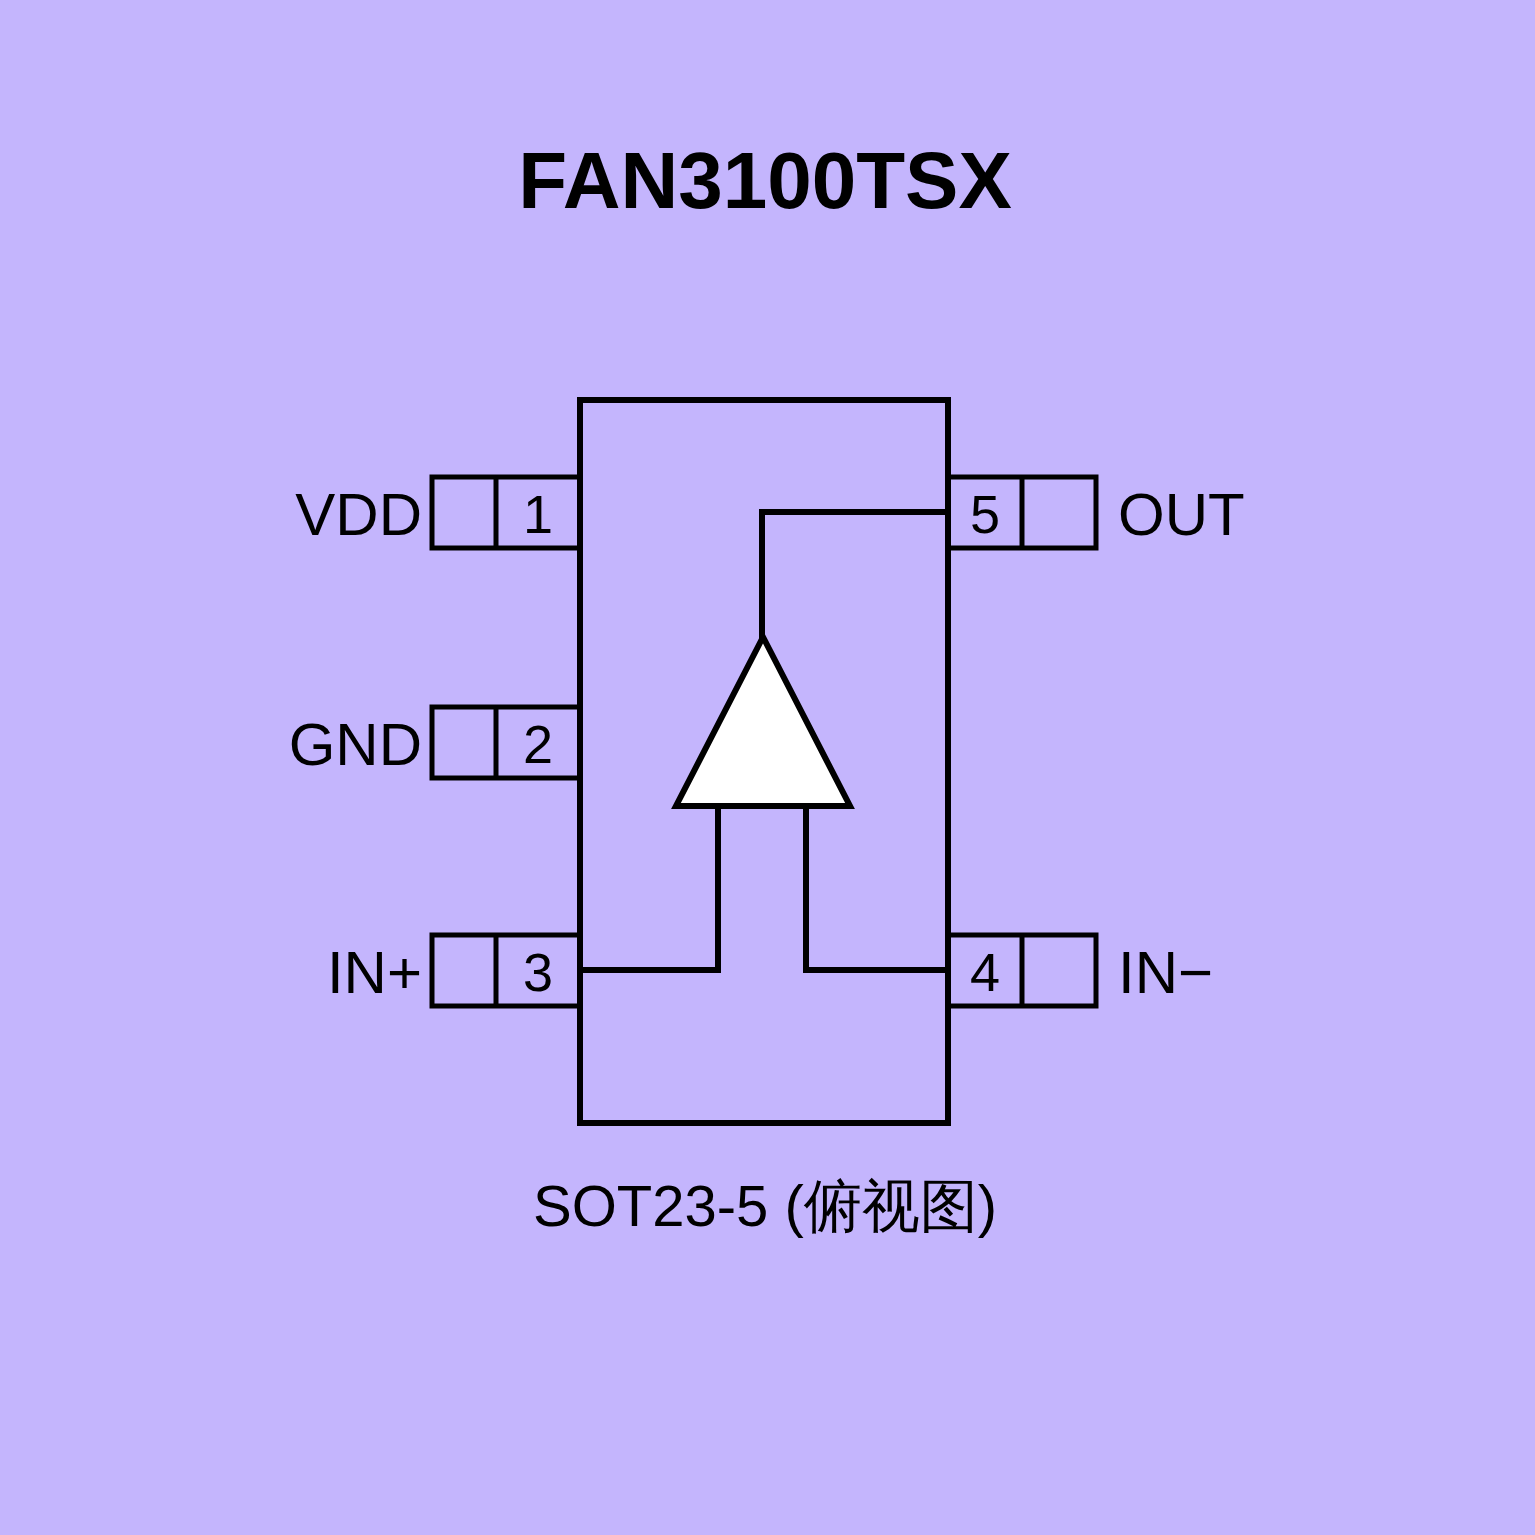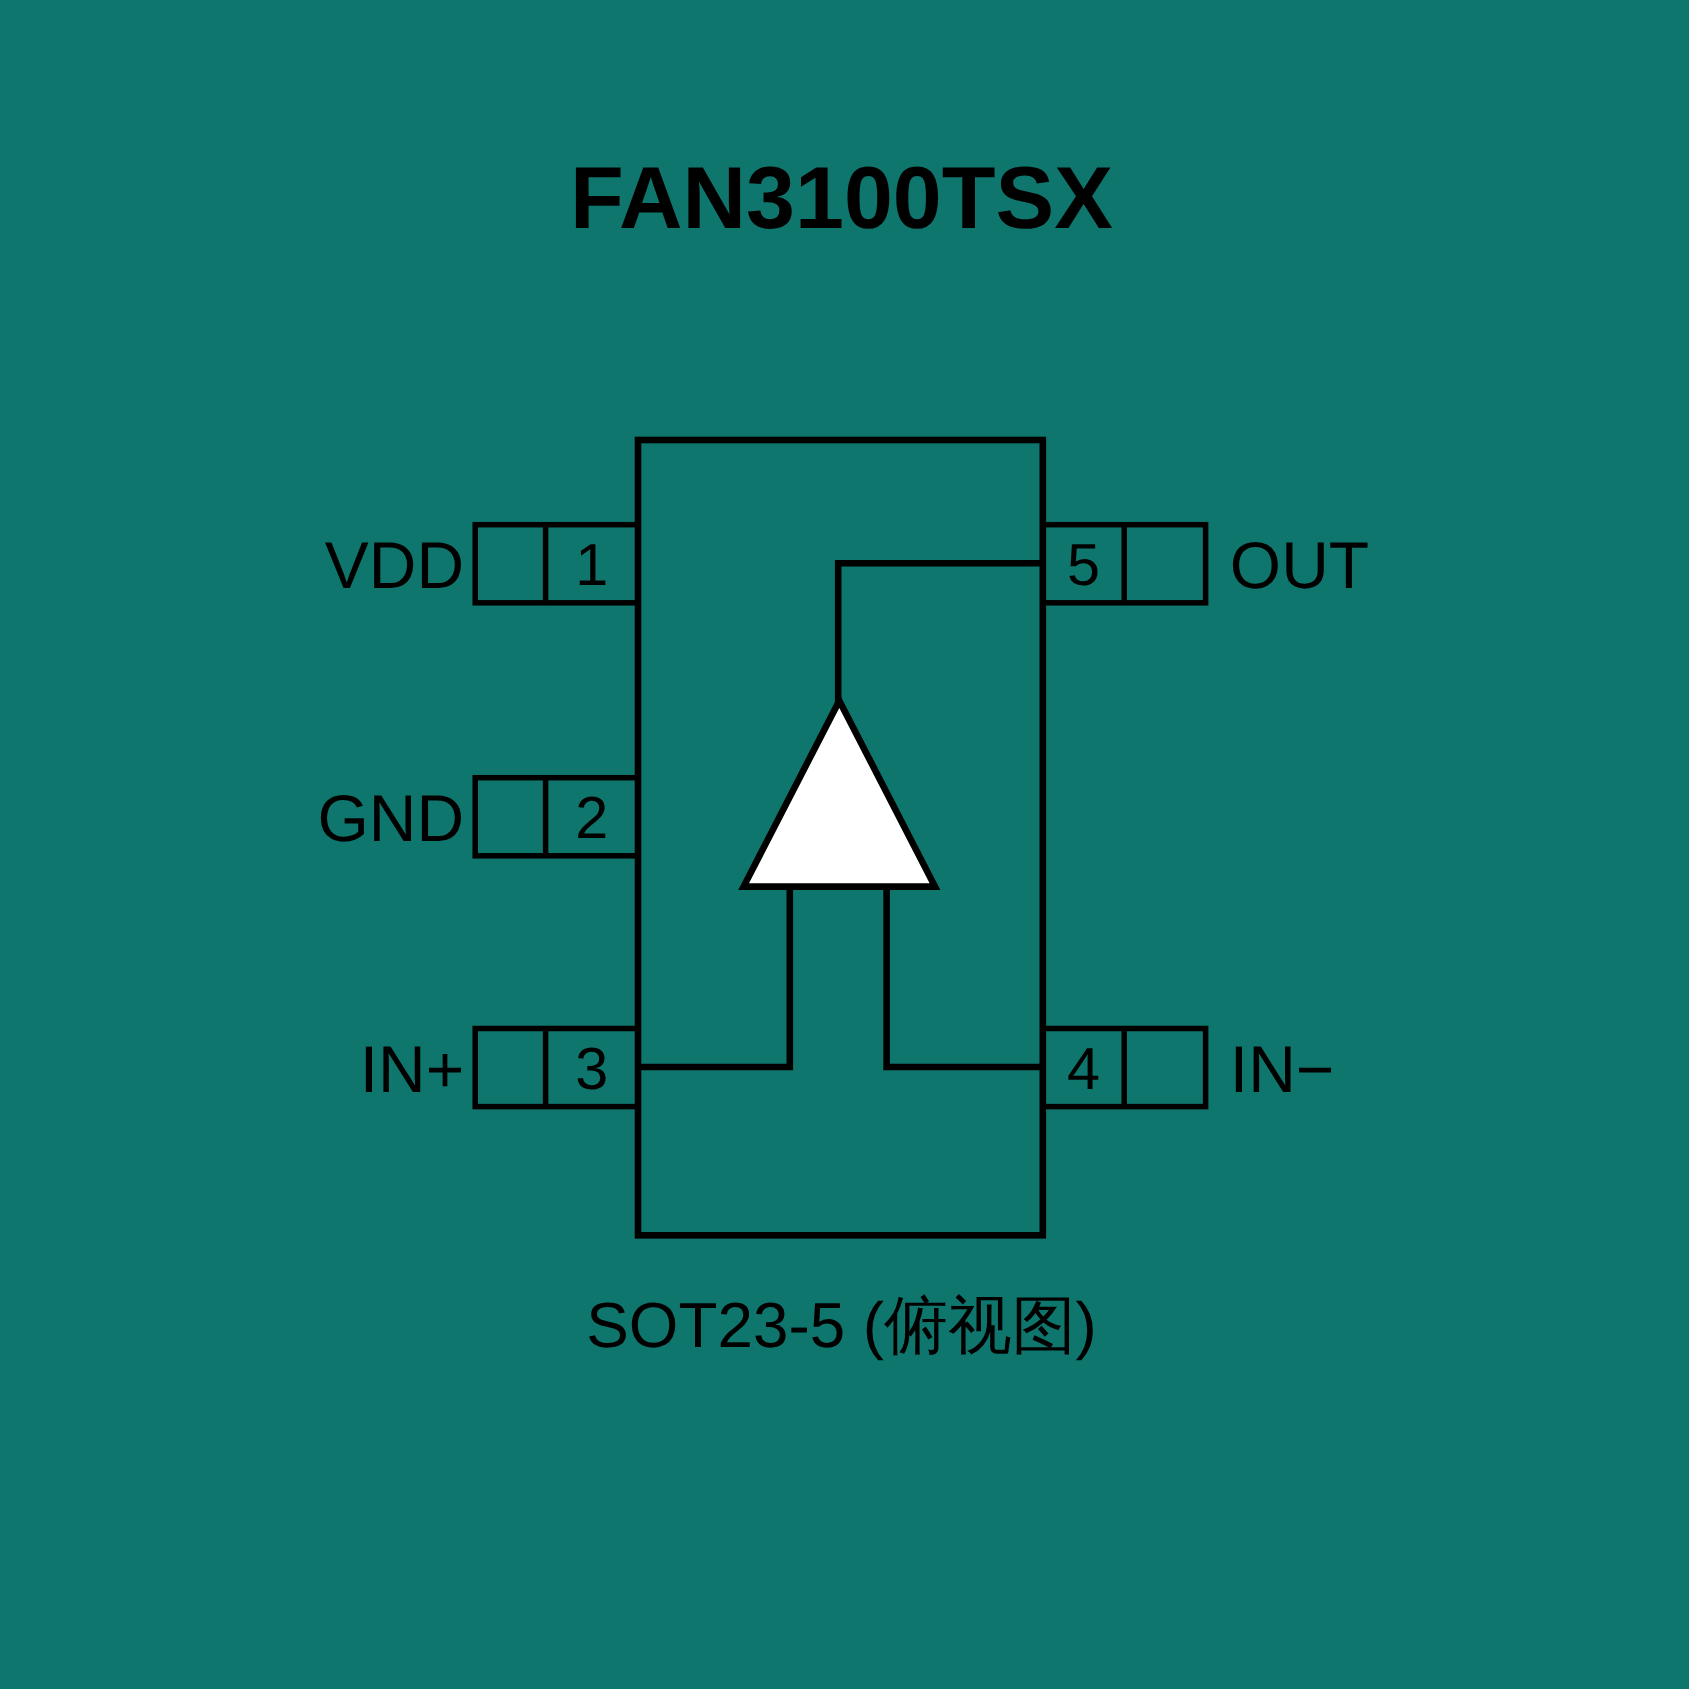--- a/index.html
+++ b/index.html
@@ -4,21 +4,21 @@
   <style>
     html, body {
       margin: 0;
       padding: 0;
       background: #ffffff;
     }
     .page {
       position: relative;
       width: 1535px;
       height: 1535px;
-      background: #0f766e;
+      background: #c4b5fd;
       font-family: "Liberation Sans", sans-serif;
       overflow: hidden;
     }
     svg text {
       fill: #000000;
       font-family: "Liberation Sans", sans-serif;
     }
     .title-text {
       font-size: 80px;
       font-weight: bold;

